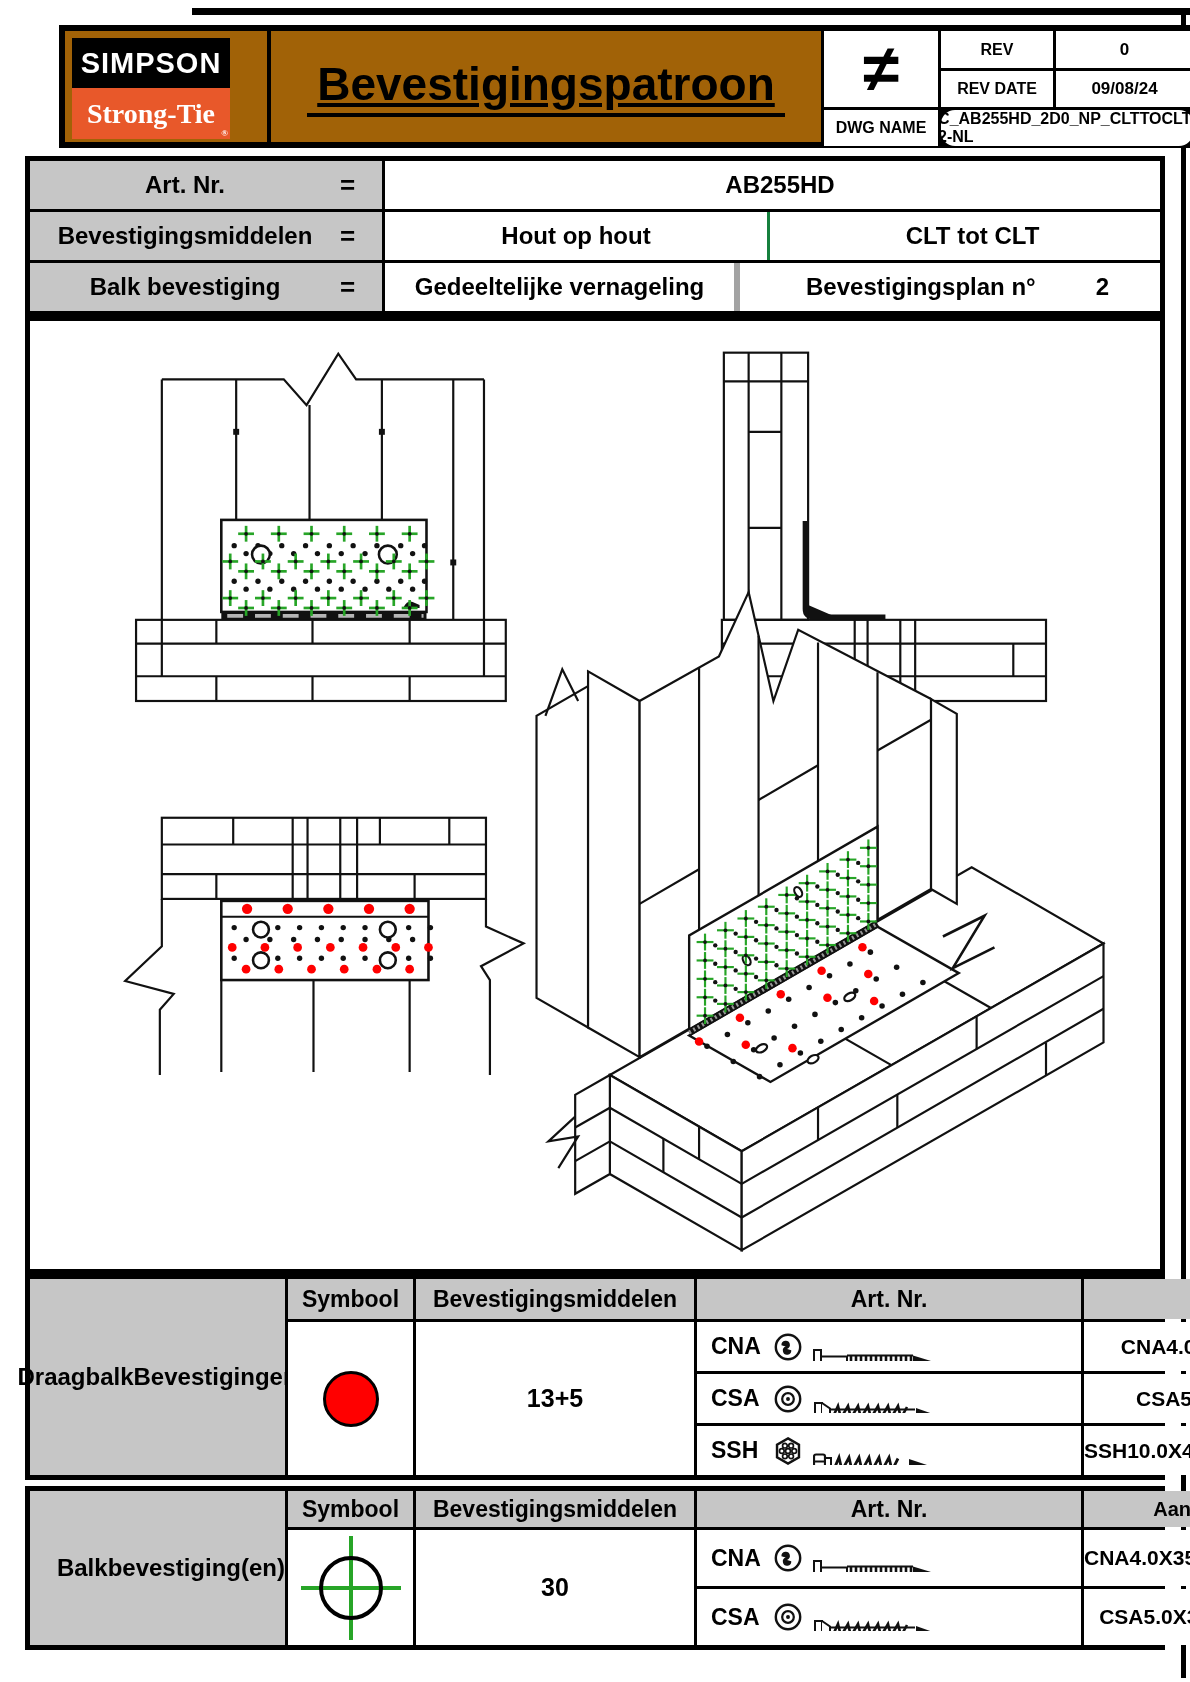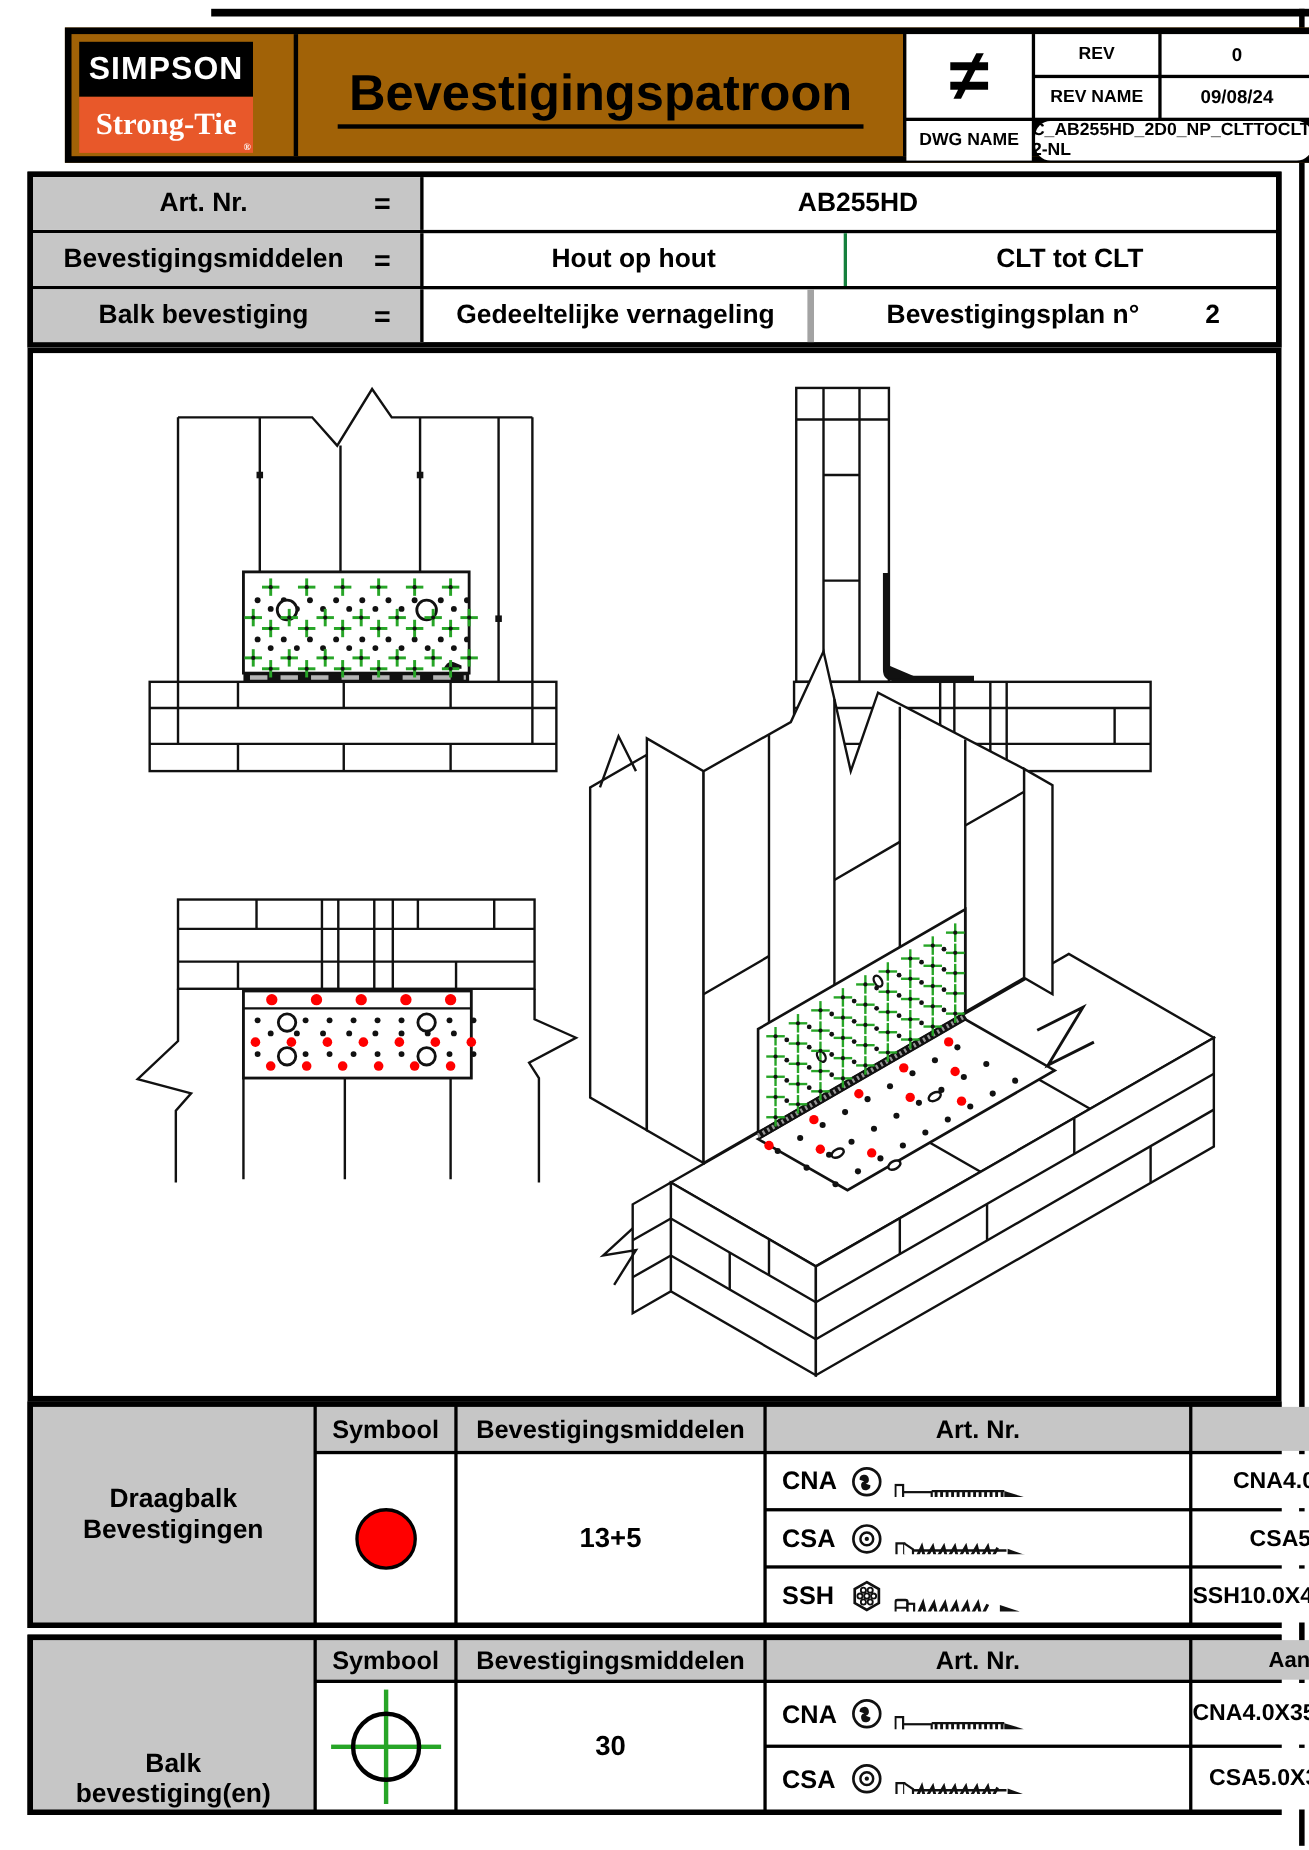--- a/index.html
+++ b/index.html
@@ -12,21 +12,21 @@
   
   .header-band { position: absolute; left: 25px; top: 25px; width: 1140px; height: 123px;
                  border: 6px solid #000; display: flex; background: #a16207; margin-left: 34px; }
   .logo-cell { width: 206px; border-right: 4px solid #000; padding: 7px 0 0 7px; }
   .logo-black { width: 158px; height: 50px; background: #000; color: #fff; display: flex;
                 align-items: center; justify-content: center; font-size: 29px; letter-spacing: 1px; }
   .logo-orange { width: 158px; height: 51px; background: #E8582A; color: #fff; display: flex;
                  align-items: center; justify-content: center; font-size: 28px;
                  font-family: "Liberation Serif", serif; position: relative; }
   .logo-reg { position: absolute; right: 2px; bottom: 1px; font-size: 9px; color: #fff; }
-  .title-cell { flex: 1; display: flex; align-items: center; justify-content: center; }
+  .title-cell { flex: 1; display: flex; align-items: center; justify-content: center; text-decoration: underline; }
   .title-cell span { font-size: 46px; border-bottom: 4px solid #000; padding: 0 10px 2px 10px; }
   .rev-block { width: 372px; background: #000; border-left: 3px solid #000; display: grid;
                grid-template-columns: 114px 112px 1fr; grid-template-rows: 37px 36px 1fr; gap: 3px; }
   .rev-block > div { background: #fff; display: flex; align-items: center; justify-content: center; }
   .neq-cell { grid-row: 1 / 3; font-size: 66px; line-height: 0.9; }
   .rev-label, .revdate-label, .dwg-label { font-size: 16px; }
   .rev-value, .revdate-value { font-size: 17px; }
   .dwg-value { grid-column: 2 / 4; font-size: 16px; letter-spacing: 0; border-radius: 14px; }
 
   
@@ -50,21 +50,21 @@
                   border: 5px solid #000; background: #fff; }
   .drawing-area svg { width: 100%; height: 100%; display: block; }
 
   
   .ftable { position: absolute; left: 25px; width: 1140px; border: 5px solid #000; background: #000;
             display: grid; grid-template-columns: 255px 125px 278px 384px 1fr; gap: 3px; }
   .ftable > div { background: #fff; display: flex; align-items: center; justify-content: center; }
   .ft1 { top: 1274px; height: 206px; grid-template-rows: 40px 1fr 1fr 1fr; }
   .ft2 { top: 1486px; height: 164px; grid-template-rows: 36px 1fr 1fr; }
   .gray { background: #C6C6C6 !important; }
-  .ft-group { flex-direction: column; font-size: 24px; line-height: 1.15; }
+  .ft-group { flex-direction: row; font-size: 24px; line-height: 1.15; }
   .ft1 .ft-group { grid-row: 1 / 5; }
   .ft2 .ft-group { grid-row: 1 / 4; justify-content: flex-end; }
   .ft-head { font-size: 23px; }
   .ft-head-aantal { font-size: 20px; }
   .ft1 .ft-symbol { grid-row: 2 / 5; }
   .ft2 .ft-symbol { grid-row: 2 / 4; }
   .ft1 .ft-aantal { grid-row: 2 / 5; font-size: 25px; }
   .ft2 .ft-aantal { grid-row: 2 / 4; font-size: 25px; }
   .ft-mid { justify-content: flex-start !important; gap: 10px; padding-left: 14px; }
   .ft-code { font-size: 23px; width: 52px; }
@@ -152,21 +152,21 @@
         <span class="logo-reg">®</span>
       </div>
     </div>
     <div class="title-cell">
       <span>Bevestigingspatroon</span>
     </div>
     <div class="rev-block">
       <div class="neq-cell">≠</div>
       <div class="rev-label">REV</div>
       <div class="rev-value">0</div>
-      <div class="revdate-label">REV NAME</div>
+      <div class="revdate-label">REV DATE</div>
       <div class="revdate-value">09/08/24</div>
       <div class="dwg-label">DWG NAME</div>
       <div class="dwg-value">C_AB255HD_2D0_NP_CLTTOCLT-2-NL</div>
     </div>
   </div>
 
   <div class="info-table">
     <div class="info-row">
       <div class="info-label">
         <span class="lbl">Art. Nr.</span>

